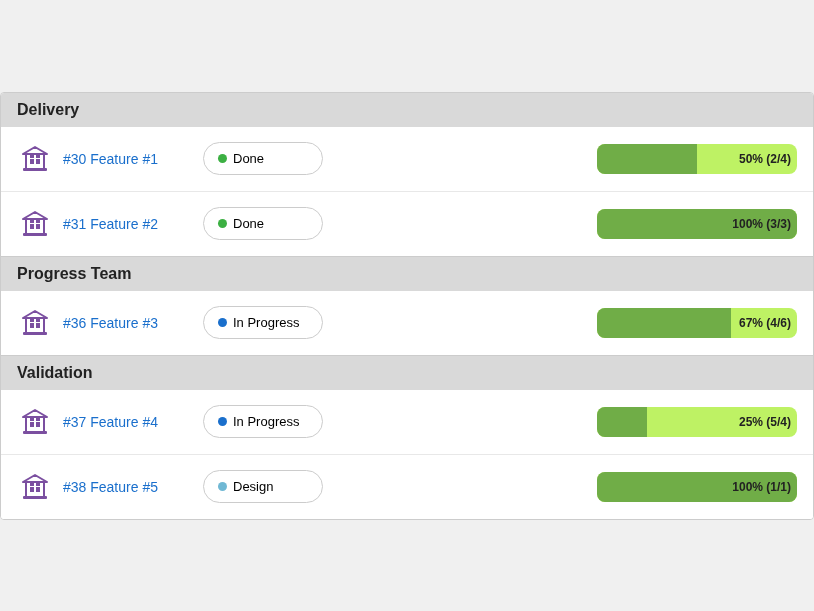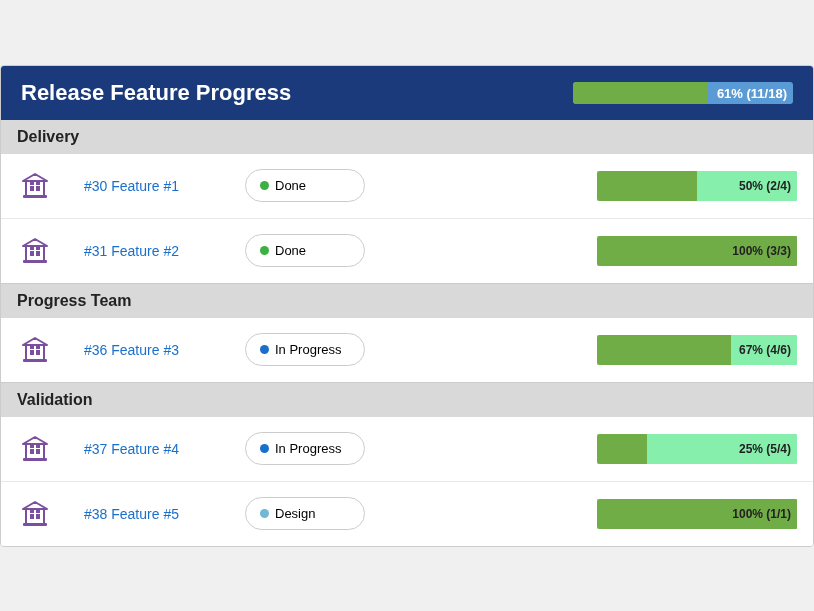--- a/index.html
+++ b/index.html
@@ -64,21 +64,21 @@
       font-weight: bold;
       font-size: 16px;
       color: #222;
     }
     .feature-row {
       display: flex;
       align-items: center;
       padding: 14px 16px;
       border-bottom: 1px solid #e8e8e8;
       background: #fff;
-      gap: 31px;
+      gap: 10px;
     }
     .feature-row:last-child {
       border-bottom: none;
     }
     .feature-icon {
       width: 36px;
       height: 36px;
       display: flex;
       align-items: center;
       justify-content: center;
@@ -114,22 +114,22 @@
       flex-shrink: 0;
     }
     .dot-done { background: #3cb043; }
     .dot-inprogress { background: #1a6fcc; }
     .dot-design { background: #70b8d4; }
     .spacer { flex: 1; }
     .row-progress-bar-container {
       position: relative;
       width: 200px;
       height: 30px;
-      background: #86efac;
-      border-radius: 1px;
+      background: #bef264;
+      border-radius: 8px;
       overflow: hidden;
       flex-shrink: 0;
     }
     .row-progress-bar-fill {
       height: 100%;
       background: #70ad47;
       border-radius: 3px 0 0 3px;
     }
     .row-progress-label {
       position: absolute;
@@ -146,29 +146,20 @@
     }
     .section-group + .section-group {
       border-top: 1px solid #ccc;
     }
   </style>
 </head>
 <body>
 
 <div class="card">
 
-  <div class="header">
-    <span class="header-title">Release Feature Progress</span>
-    <div class="header-progress-bar-container">
-      <div class="header-progress-bar">
-        <div class="header-progress-bar-fill" style="width:61%"></div>
-        <span class="header-progress-label">61% (11/18)</span>
-      </div>
-    </div>
-  </div>
 
   <div id="sections-container">
       <div class="section-group">
         <div class="section-header">Delivery</div>
         <div class="feature-row">
           <div class="feature-icon">
             <svg viewBox="0 0 30 30" fill="none" xmlns="http://www.w3.org/2000/svg">
       <rect x="3" y="24" width="24" height="3" rx="1" fill="#7b4fa0"></rect>
       <rect x="6" y="10" width="18" height="15" rx="1" fill="none" stroke="#7b4fa0" stroke-width="2"></rect>
       <rect x="10" y="15" width="4" height="5" fill="#7b4fa0"></rect>

